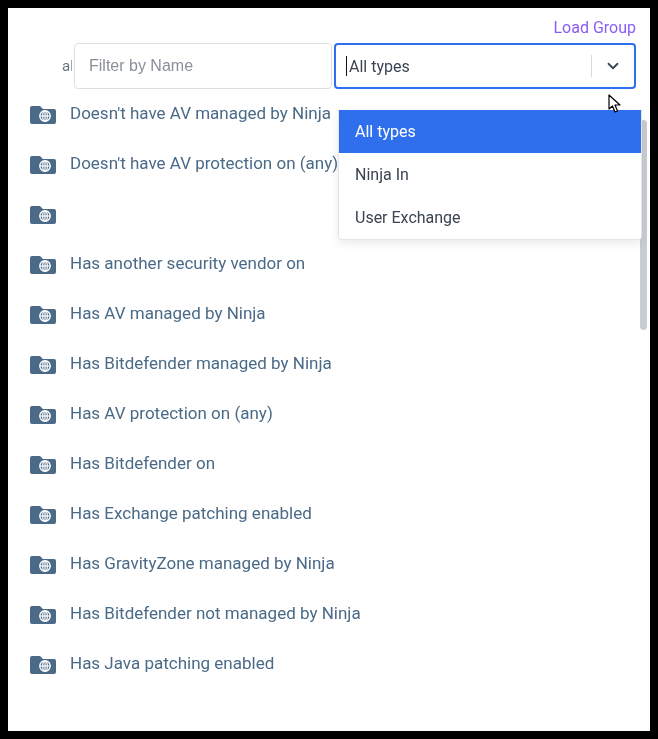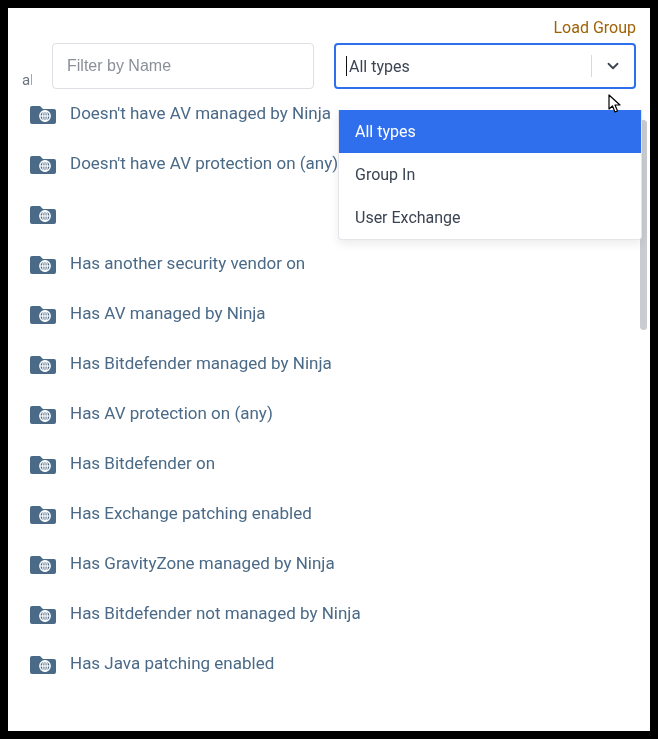--- a/index.html
+++ b/index.html
@@ -14,29 +14,30 @@
     height: 100%;
     background: #fff;
     position: relative;
     overflow: hidden;
   }
   .header {
     text-align: right;
     padding: 10px 14px 6px 14px;
   }
   .load-group {
-    color: #a16207;
+    color: #8b5cf6;
     font-size: 16px;
     cursor: pointer;
   }
   .filters {
     display: flex;
-    gap: 20px;
+    gap: 2px;
     padding: 0 14px 10px 14px;
-    align-items: flex-end;
+    align-items: center;
+    margin-left: 40px;
   }
   .al-sliver {
     color: #6b7280;
     font-size: 15px;
     width: 10px;
     overflow: hidden;
     white-space: nowrap;
     flex: none;
   }
   .filter-input {
@@ -176,21 +177,21 @@
           <svg viewBox="0 0 24 24" width="18" height="18">
               <path d="M6 9l6 6 6-6" fill="none" stroke="#3b4452" stroke-width="2.4" stroke-linecap="round" stroke-linejoin="round"></path>
             </svg>
         </span>
       </span>
     </div>
   </div>
 
   <div class="dropdown" id="dropdown">
       <div class="opt selected">All types</div>
-      <div class="opt">Group In</div>
+      <div class="opt">Ninja In</div>
       <div class="opt">User Exchange</div>
     </div>
 
   <div class="list" id="list">
       <div class="row">
         <span class="icon"><svg viewBox="0 0 26 22" width="26" height="22">
             <path d="M2 3 h8 l3 3 h11 a2 2 0 0 1 2 2 v11 a2 2 0 0 1 -2 2 h-22 a2 2 0 0 1 -2 -2 v-14 a2 2 0 0 1 2 -2 z" fill="#4a6a87"></path>
             <circle cx="15" cy="13" r="5.2" fill="none" stroke="#fff" stroke-width="1.4"></circle>
             <line x1="15" y1="7.8" x2="15" y2="18.2" stroke="#fff" stroke-width="1.2"></line>
             <ellipse cx="15" cy="13" rx="2.3" ry="5.2" fill="none" stroke="#fff" stroke-width="1.2"></ellipse>

